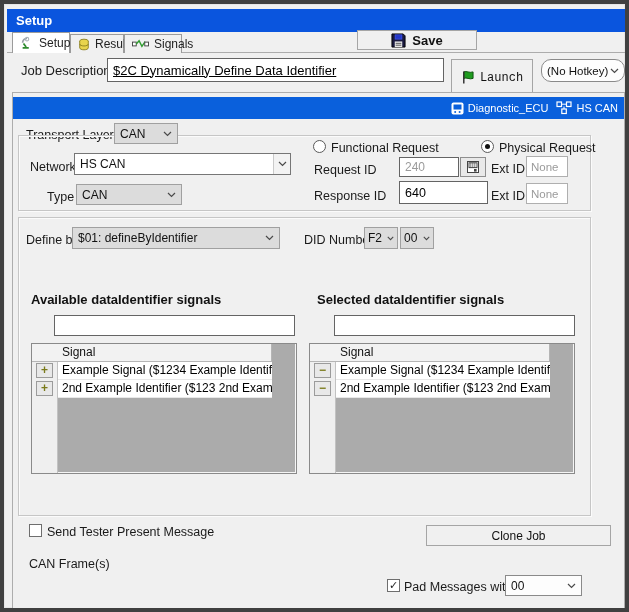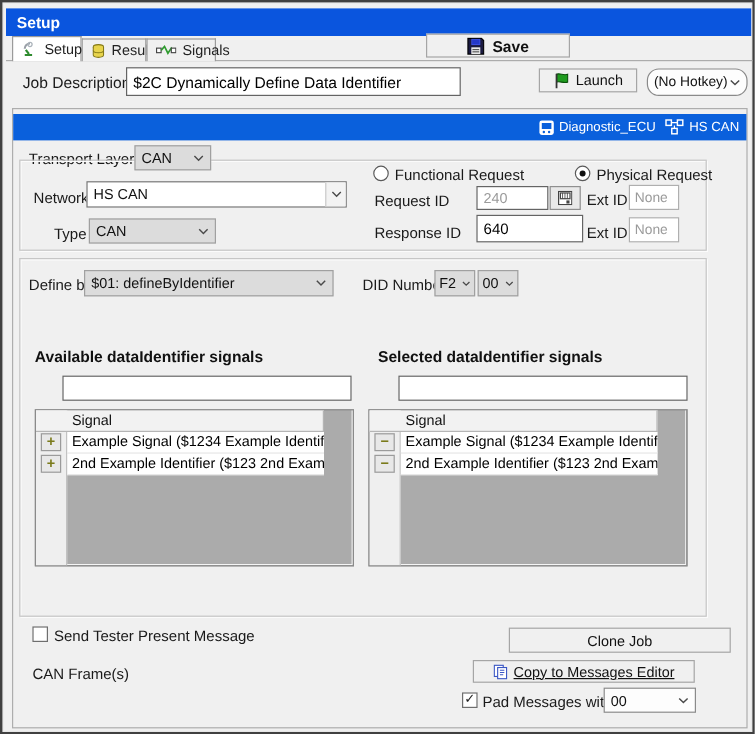--- a/index.html
+++ b/index.html
@@ -1,43 +1,43 @@
 <!DOCTYPE html>
 <html><head>
 <meta charset="utf-8">
 <style>
   * { margin:0; padding:0; box-sizing:border-box; }
   html,body { background:#CFCFCF; }
   body { font-family:"Liberation Sans", sans-serif; }
   #window {
     position:relative; width:629px; height:612px;
     background:#F0F0F0;
-    border:2px solid #404040;
+    border:4px solid #404040;
     box-shadow: inset 0 0 0 1px #E6E6E6;
     overflow:hidden;
     padding-left:44px;
   }
   .abs { position:absolute; }
   
   .titlebar { left:3px; top:5px; width:621px; height:23px; background:#0A55DE; color:#FFF;
     font-size:13px; font-weight:bold; line-height:23px; padding-left:9px; }
   
   .tab { border:1px solid #9B9B9B; border-bottom:none; display:flex; align-items:center; gap:5px;
     font-size:12px; color:#222; padding:0 7px; background:#F0F0F0; }
   .tab.active { background:#FFF; z-index:3; }
   .tabline { left:3px; top:48px; width:623px; height:1px; background:#ACACAC; z-index:1; }
   .btn { background:#F0F0F0; border:1px solid #A5A5A5; display:flex; align-items:center;
     justify-content:center; gap:6px; font-size:12px; color:#111; cursor:default; }
   .savebtn { left:353px; top:26px; width:120px; height:20px; font-weight:bold; font-size:13px; }
   
   .lbl { font-size:12.5px; color:#1A1A1A; white-space:nowrap; }
   .tbox { background:#FFF; border:1px solid #646464; font-size:13px; color:#000;
     padding:0 5px; font-family:"Liberation Sans", sans-serif; }
-  .jobinput { left:103px; top:54px; width:279px; height:24px; }
-  .launchbtn { left:447px; top:55px; width:82px; height:20px; }
+  .jobinput { left:103px; top:54px; width:337px; height:24px;text-decoration:underline; }
+  .launchbtn { left:447px; top:55px; width:82px; height:37px;font-family:Liberation Mono, monospace; }
   .combo { background:#FDFDFD; border:1px solid #8A8A8A; display:flex; align-items:center;
     font-size:11.5px; color:#111; padding:0 5px; }
   .combo .chev { margin-left:auto; }
   .combo.grey { background:#DCDCDC; border-color:#A0A0A0; font-size:12px; }
   .hotkey { left:537px; top:55px; width:84px; height:23px;border-radius:10px; }
   
   .mainpanel { left:8px; top:88px; width:613px; height:517px; border:1px solid #ADADAD; background:#F0F0F0; }
   .sechdr { left:9px; top:93px; width:611px; height:22px; background:#0A60DC; color:#FFF;
     display:flex; align-items:center; padding:0 6px 0 8px; }
   .sechdr .t { font-size:14px; font-weight:bold; }
@@ -301,30 +301,20 @@
   </div>
 
   <div class="abs checkbox" style="left:25px;top:520px;"></div>
   <div class="abs lbl" style="left:43px;top:521px;">Send Tester Present Message</div>
 
   <div class="abs lbl" style="left:25px;top:553px;">CAN Frame(s)</div>
 
   <div class="abs btn" style="left:392px;top:521px;width:185px;height:21px;margin-left:30px;">
     <span>Clone Job</span>
   </div>
-  <div class="abs btn" style="left:392px;top:548px;width:185px;height:19px;gap:4px;">
-    <span>
-      <svg width="13" height="14" viewBox="0 0 14 14">
-          <rect x="1" y="1" width="8" height="10" fill="#FFF" stroke="#3A56C4"></rect>
-          <rect x="4" y="3" width="8" height="10" fill="#FFF" stroke="#3A56C4"></rect>
-          <path d="M6 5.5h4M6 7.5h4M6 9.5h3" stroke="#3A56C4" stroke-width="0.9"></path>
-        </svg>
-    </span>
-    <span class="linkish">Copy to Messages Editor</span>
-  </div>
 
   <div class="abs checkbox" style="left:383px;top:575px;">
     <span>✓</span>
   </div>
   <div class="abs lbl" style="left:400px;top:576px;">Pad Messages with</div>
   <div class="abs combo" style="left:501px;top:571px;width:77px;height:21px;font-size:12px;">
     <span>00</span>
     <span class="chev">
       <svg width="9" height="6" viewBox="0 0 9 6">
           <path d="M1 1l3.5 3.5L8 1" fill="none" stroke="#4A4A4A" stroke-width="1.2"></path>

